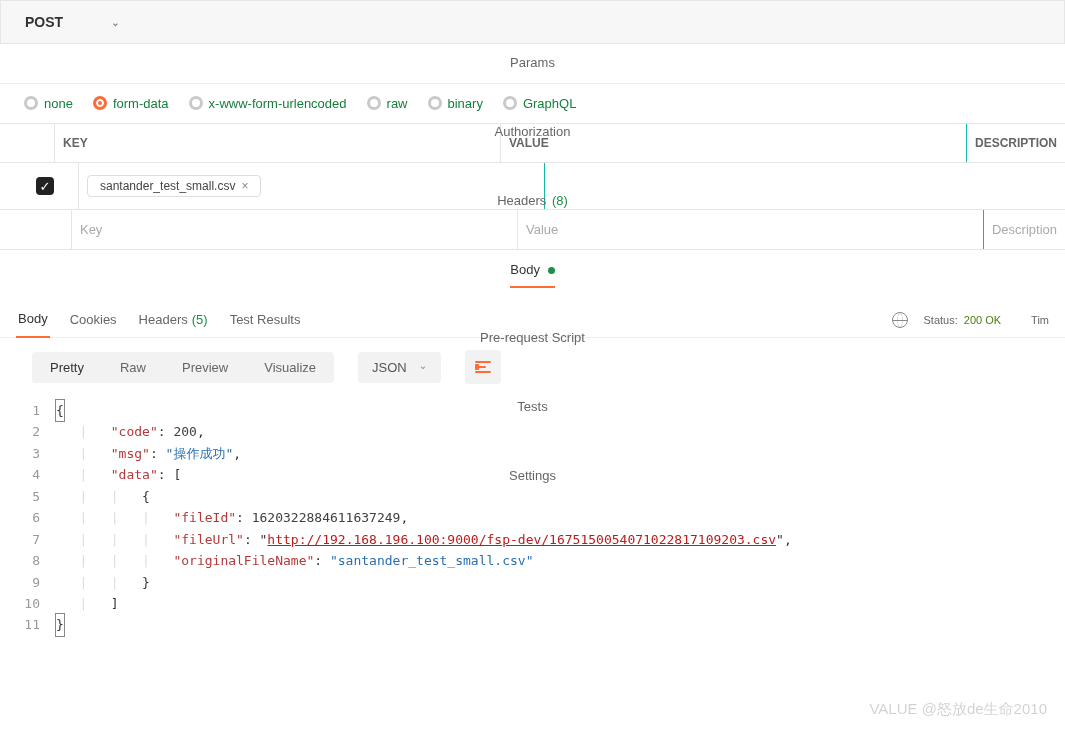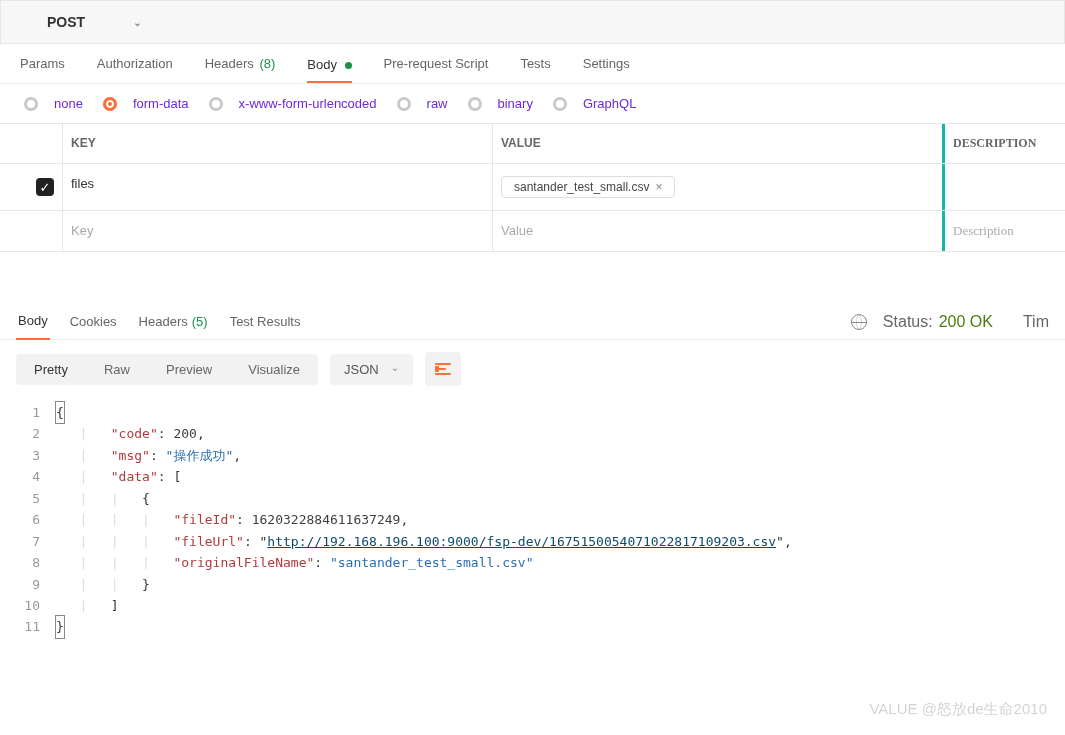--- a/index.html
+++ b/index.html
@@ -1,67 +1,67 @@
 <!DOCTYPE html>
 <html><head>
 <meta charset="utf-8">
 <style>
 * { box-sizing: border-box; margin: 0; padding: 0; }
 body { font-family: -apple-system, BlinkMacSystemFont, "Segoe UI", sans-serif; font-size: 13px; color: #333; background: #fff; width: 1065px; }
 
 
-.request-bar { display: flex; background: #f7f7f7; border: 1px solid #e6e6e6; height: 44px; padding-left: 22px; }
+.request-bar { display: flex; background: #f7f7f7; border: 1px solid #e6e6e6; height: 44px; }
 .method-select { display: flex; align-items: center; padding: 0 18px 0 24px; font-weight: 600; font-size: 14px; color: #333; cursor: pointer; }
 .method-select .chev { margin-left: 48px; font-size: 10px; color: #888; }
 .url-input { flex: 1; display: flex; align-items: center; padding: 0 16px; font-size: 14px; color: #444; border-left: 1px solid #e6e6e6; }
 
 
-.req-tabs { display: flex; padding: 0 20px; border-bottom: 1px solid #eee; height: 40px; align-items: center; gap: 32px; }
+.req-tabs { display: flex; padding: 0 20px; border-bottom: 1px solid #eee; height: 40px; align-items: center; gap: 32px; flex-direction: column; }
 .req-tab { color: #666; cursor: pointer; padding: 11px 0; position: relative; white-space: nowrap; }
 .req-tab.active { color: #333; border-bottom: 2px solid #ff6c37; margin-bottom: -1px; padding-bottom: 9px; }
 .req-tab .count { color: #1c8f48; margin-left: 2px; }
 .green-dot { display: inline-block; width: 7px; height: 7px; border-radius: 50%; background: #1c8f48; margin-left: 4px; vertical-align: middle; }
 
 
 .body-types { display: flex; gap: 20px; padding: 12px 24px; align-items: center; }
-.radio-opt { display: flex; align-items: center; gap: 16px; color: #6d28d9; cursor: pointer; }
+.radio-opt { display: flex; gap: 6px; color: #15803d; cursor: pointer; }
 .radio-dot { width: 14px; height: 14px; border-radius: 50%; border: 3px solid #c9c9c9; background: #fff; }
 .radio-dot.sel { border-color: #ff6c37; background: #ff6c37; box-shadow: inset 0 0 0 2px #fff; }
 
 
 .kv-table { border-top: 1px solid #e6e6e6; }
-.kv-head, .kv-row { display: flex; border-bottom: 1px solid #e6e6e6; }
+.kv-head, .kv-row { display: flex; border-bottom: 1px solid #e6e6e6; gap: 16px; }
 .kv-head > div, .kv-row > div { padding: 12px 8px; }
 .col-chk { width: 62px; display: flex; justify-content: flex-end; align-items: center; }
 .col-key { flex: 0 0 430px; border-left: 1px solid #e6e6e6; }
 .col-val { flex: 0 0 450px; border-left: 1px solid #e6e6e6; }
-.col-desc { flex: 1; border-left: 3px solid #14b8a6; font-family: Liberation Serif, serif; }
+.col-desc { flex: 1; border-left: 1px solid #14b8a6; }
 .kv-head { font-weight: 600; color: #666; font-size: 12px; }
 .kv-row { color: #333; }
 .kv-row.placeholder { color: #aaa; }
 .chk-box { width: 18px; height: 18px; background: #222; border-radius: 4px; display: flex; align-items: center; justify-content: center; color: #fff; font-size: 13px; }
 .file-chip { display: inline-flex; align-items: center; gap: 6px; border: 1px solid #ddd; border-radius: 4px; padding: 3px 12px; font-size: 12px; color: #444; }
 .chip-x { color: #888; cursor: pointer; }
 
 
 .gap { height: 52px; }
 
 
 .resp-tabs { display: flex; align-items: center; padding: 0 16px; height: 36px; border-bottom: 1px solid #eee; gap: 18px; }
 .resp-tab { color: #666; cursor: pointer; height: 36px; display: flex; align-items: center; padding: 0 2px; }
 .resp-tab.active { color: #333; border-bottom: 2px solid #ff6c37; }
 .resp-tab .count { color: #1c8f48; margin-left: 4px; }
-.resp-status { margin-left: auto; display: flex; align-items: center; gap: 6px; color: #666; font-size: 16px; }
+.resp-status { margin-left: auto; display: flex; align-items: center; gap: 6px; color: #666; font-size: 11px; }
 .globe-icon { width: 16px; height: 16px; border: 1.2px solid #888; border-radius: 50%; position: relative; margin-right: 10px; }
 .globe-icon::before { content: ""; position: absolute; inset: 0; border-left: 1.2px solid #888; border-right: 1.2px solid #888; border-radius: 50%; transform: scaleX(0.4); }
 .globe-icon::after { content: ""; position: absolute; left: 0; right: 0; top: 50%; border-top: 1.2px solid #888; }
 .status-ok { color: #4d7c0f; }
 
 
-.view-ctrls { display: flex; align-items: center; padding: 12px 16px; gap: 0; }
+.view-ctrls { display: flex; align-items: center; padding: 12px 32px; gap: 12px; }
 .view-seg { display: flex; background: #f2f2f2; border-radius: 4px; overflow: hidden; }
 .view-btn { padding: 8px 18px; color: #666; cursor: pointer; }
 .view-btn.active { color: #333; font-weight: 500; }
 .lang-select { margin-left: 12px; background: #f2f2f2; border-radius: 4px; padding: 8px 14px; color: #555; display: flex; align-items: flex-start; gap: 12px; cursor: pointer; }
 .lang-select .chev { font-size: 10px; color: #888; }
 .wrap-btn { margin-left: 12px; background: #f2f2f2; border-radius: 4px; width: 36px; height: 34px; display: flex; align-items: center; justify-content: center; cursor: pointer; }
 .wrap-ico { width: 16px; height: 12px; position: relative; }
 .wrap-ico span { position: absolute; left: 0; right: 0; height: 2px; background: #ff6c37; border-radius: 1px; }
 .wrap-ico span:nth-child(1){ top: 0; }
 .wrap-ico span:nth-child(2){ top: 5px; width: 70%; }
@@ -70,21 +70,21 @@
 
 
 .code { font-family: ui-monospace, SFMono-Regular, Consolas, monospace; font-size: 13px; padding: 4px 0 16px 0; line-height: 1.65; }
 .code-row { display: flex; }
 .gutter-n { width: 56px; text-align: right; color: #999; padding-right: 16px; user-select: none; }
 .code-ln { flex: 1; white-space: pre; }
 .guide { color: #ddd; }
 .key { color: #b33a3a; }
 .num { color: #404040; }
 .str { color: #2a6fb1; }
-.lnk { color: #0c4a6e; text-decoration: underline; }
+.lnk { color: #b91c1c; text-decoration: underline; }
 .focus-box { outline: 1px solid #888; display: inline-block; width: 8px; }
 
 .watermark { position: absolute; right: 18px; top: 700px; color: rgba(0,0,0,0.18); font-size: 15px; pointer-events: none; }
 </style>
 </head>
 <body>
 
 <div class="request-bar">
   <div class="method-select">
     <span>POST</span>
@@ -139,21 +139,20 @@
   <div class="kv-head">
     <div class="col-chk"></div>
     <div class="col-key">KEY</div>
     <div class="col-val">VALUE</div>
     <div class="col-desc">DESCRIPTION</div>
   </div>
   <div class="kv-row">
     <div class="col-chk">
         <span class="chk-box">✓</span>
       </div>
-    <div class="col-key">files</div>
     <div class="col-val">
       <span class="file-chip">
         <span>santander_test_small.csv</span>
         <span class="chip-x">×</span>
       </span>
     </div>
     <div class="col-desc"></div>
   </div>
   <div class="kv-row placeholder">
     <div class="col-chk"></div>

